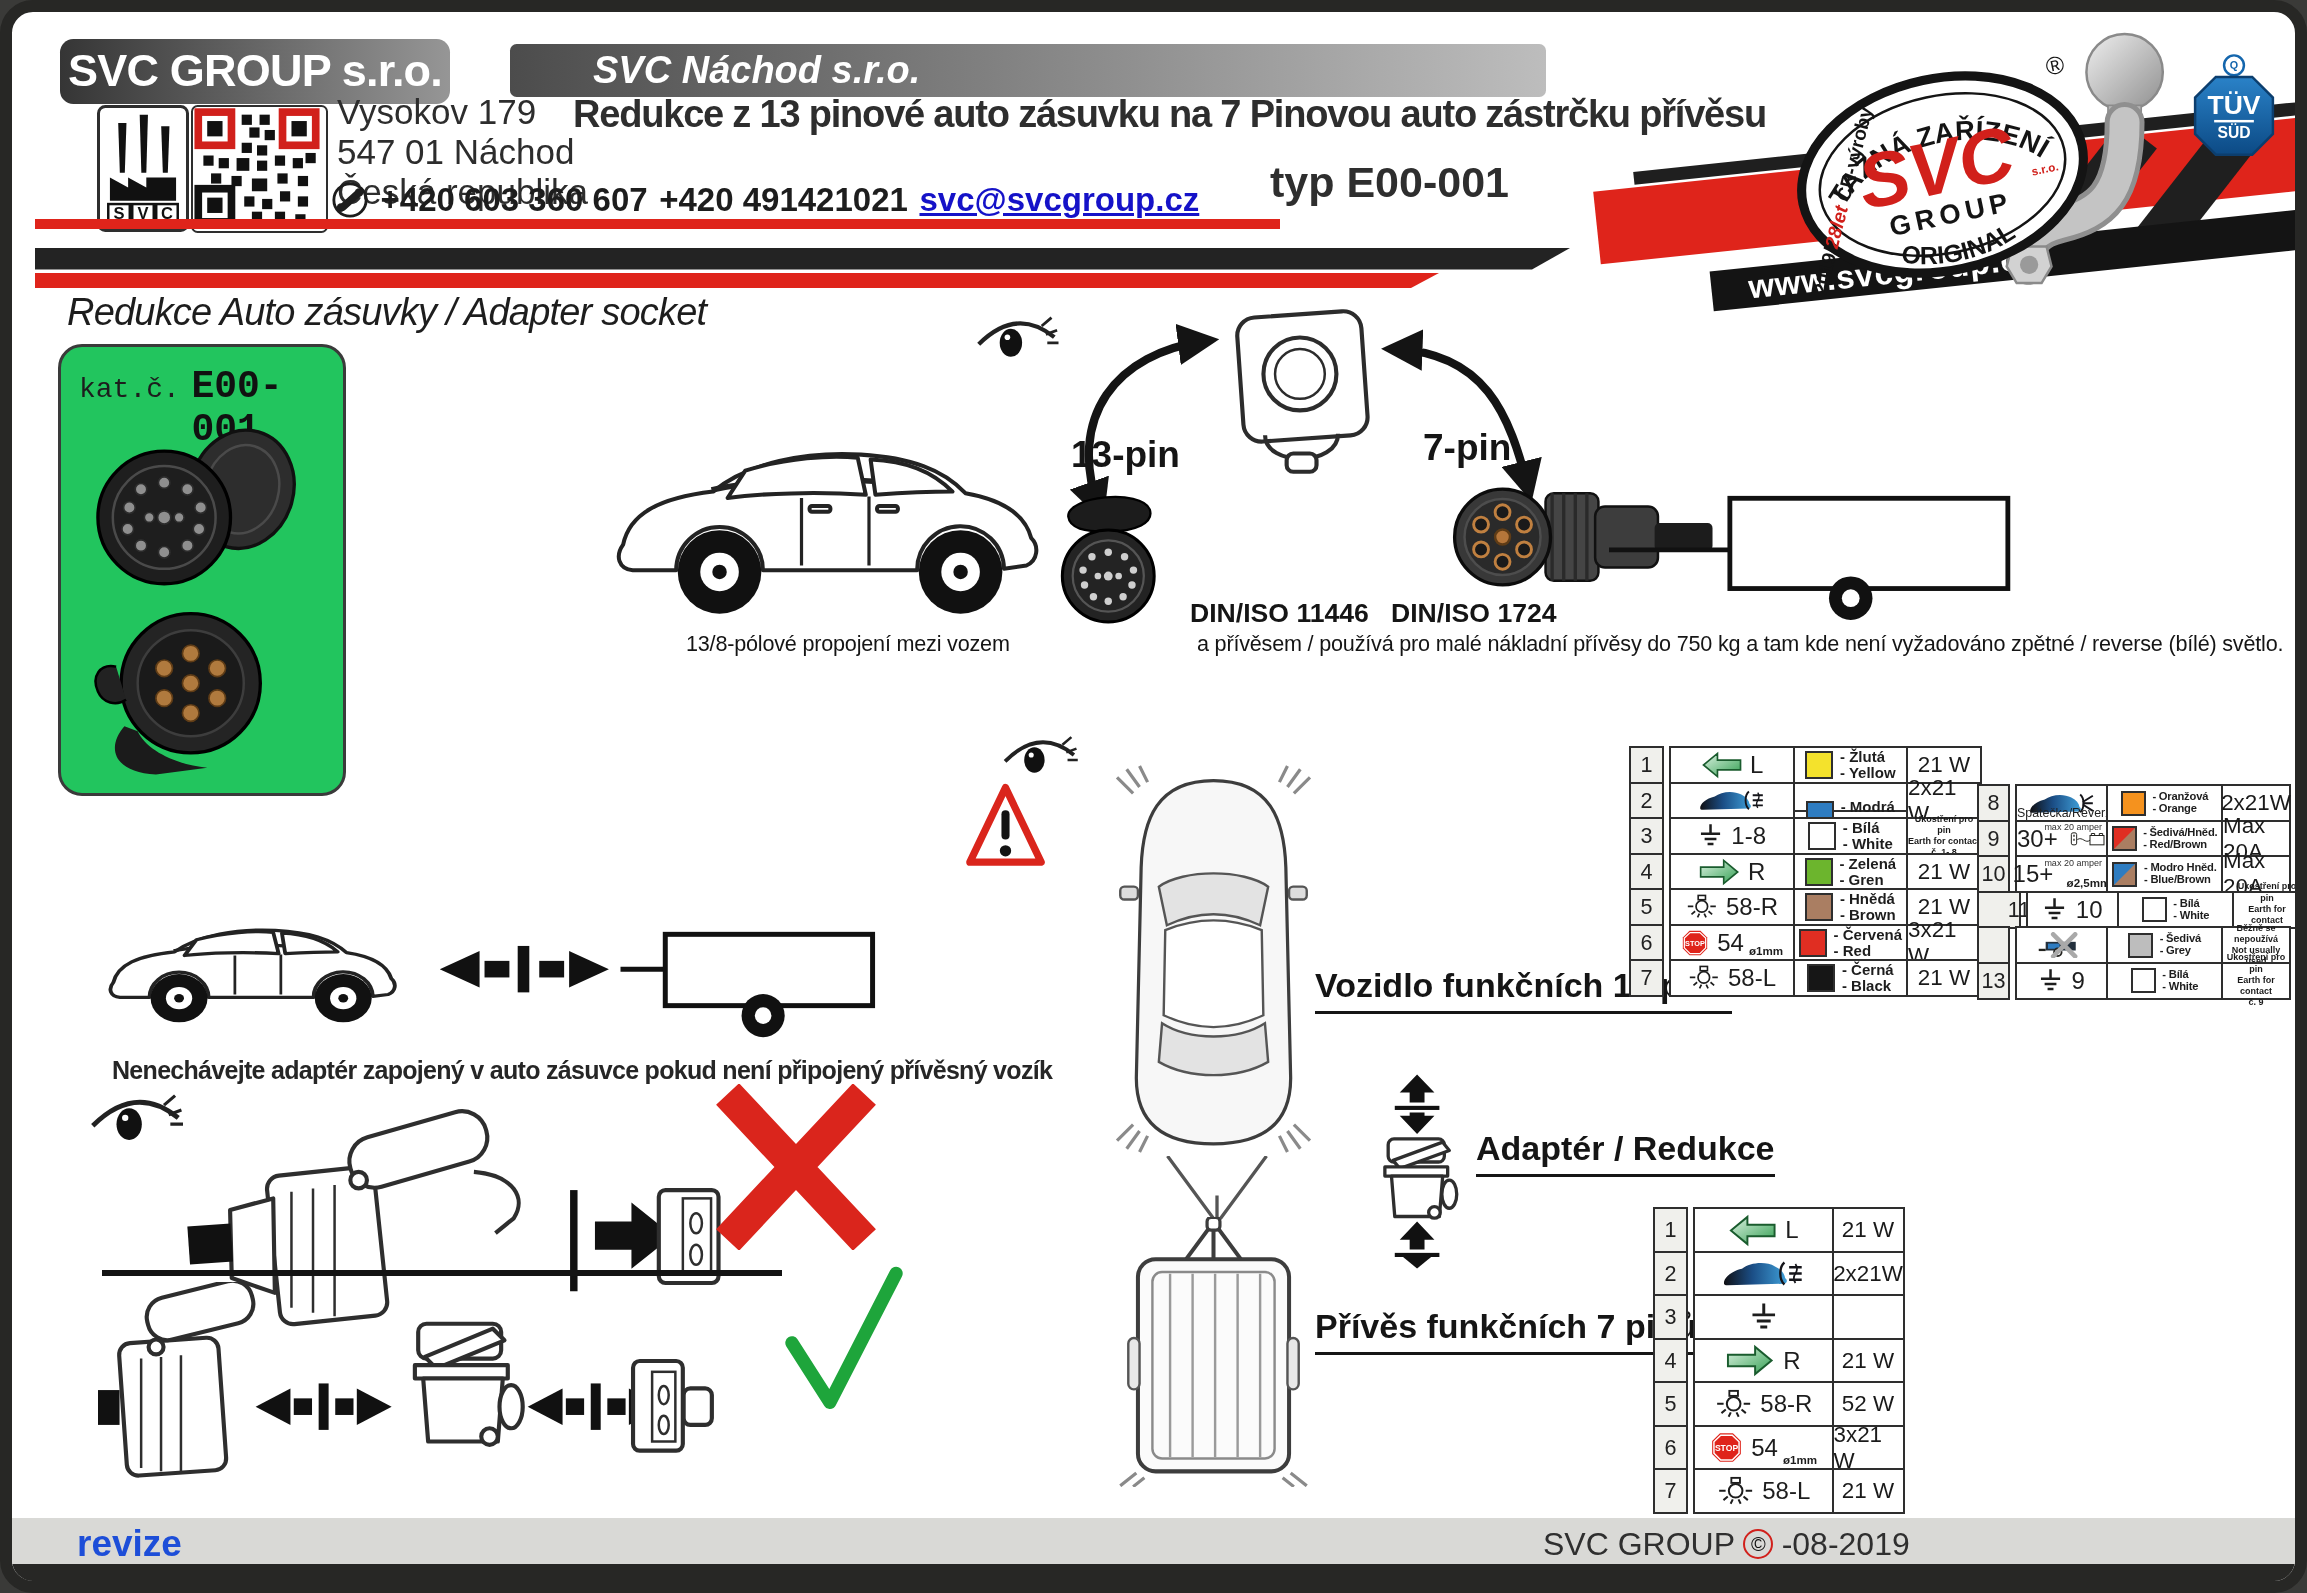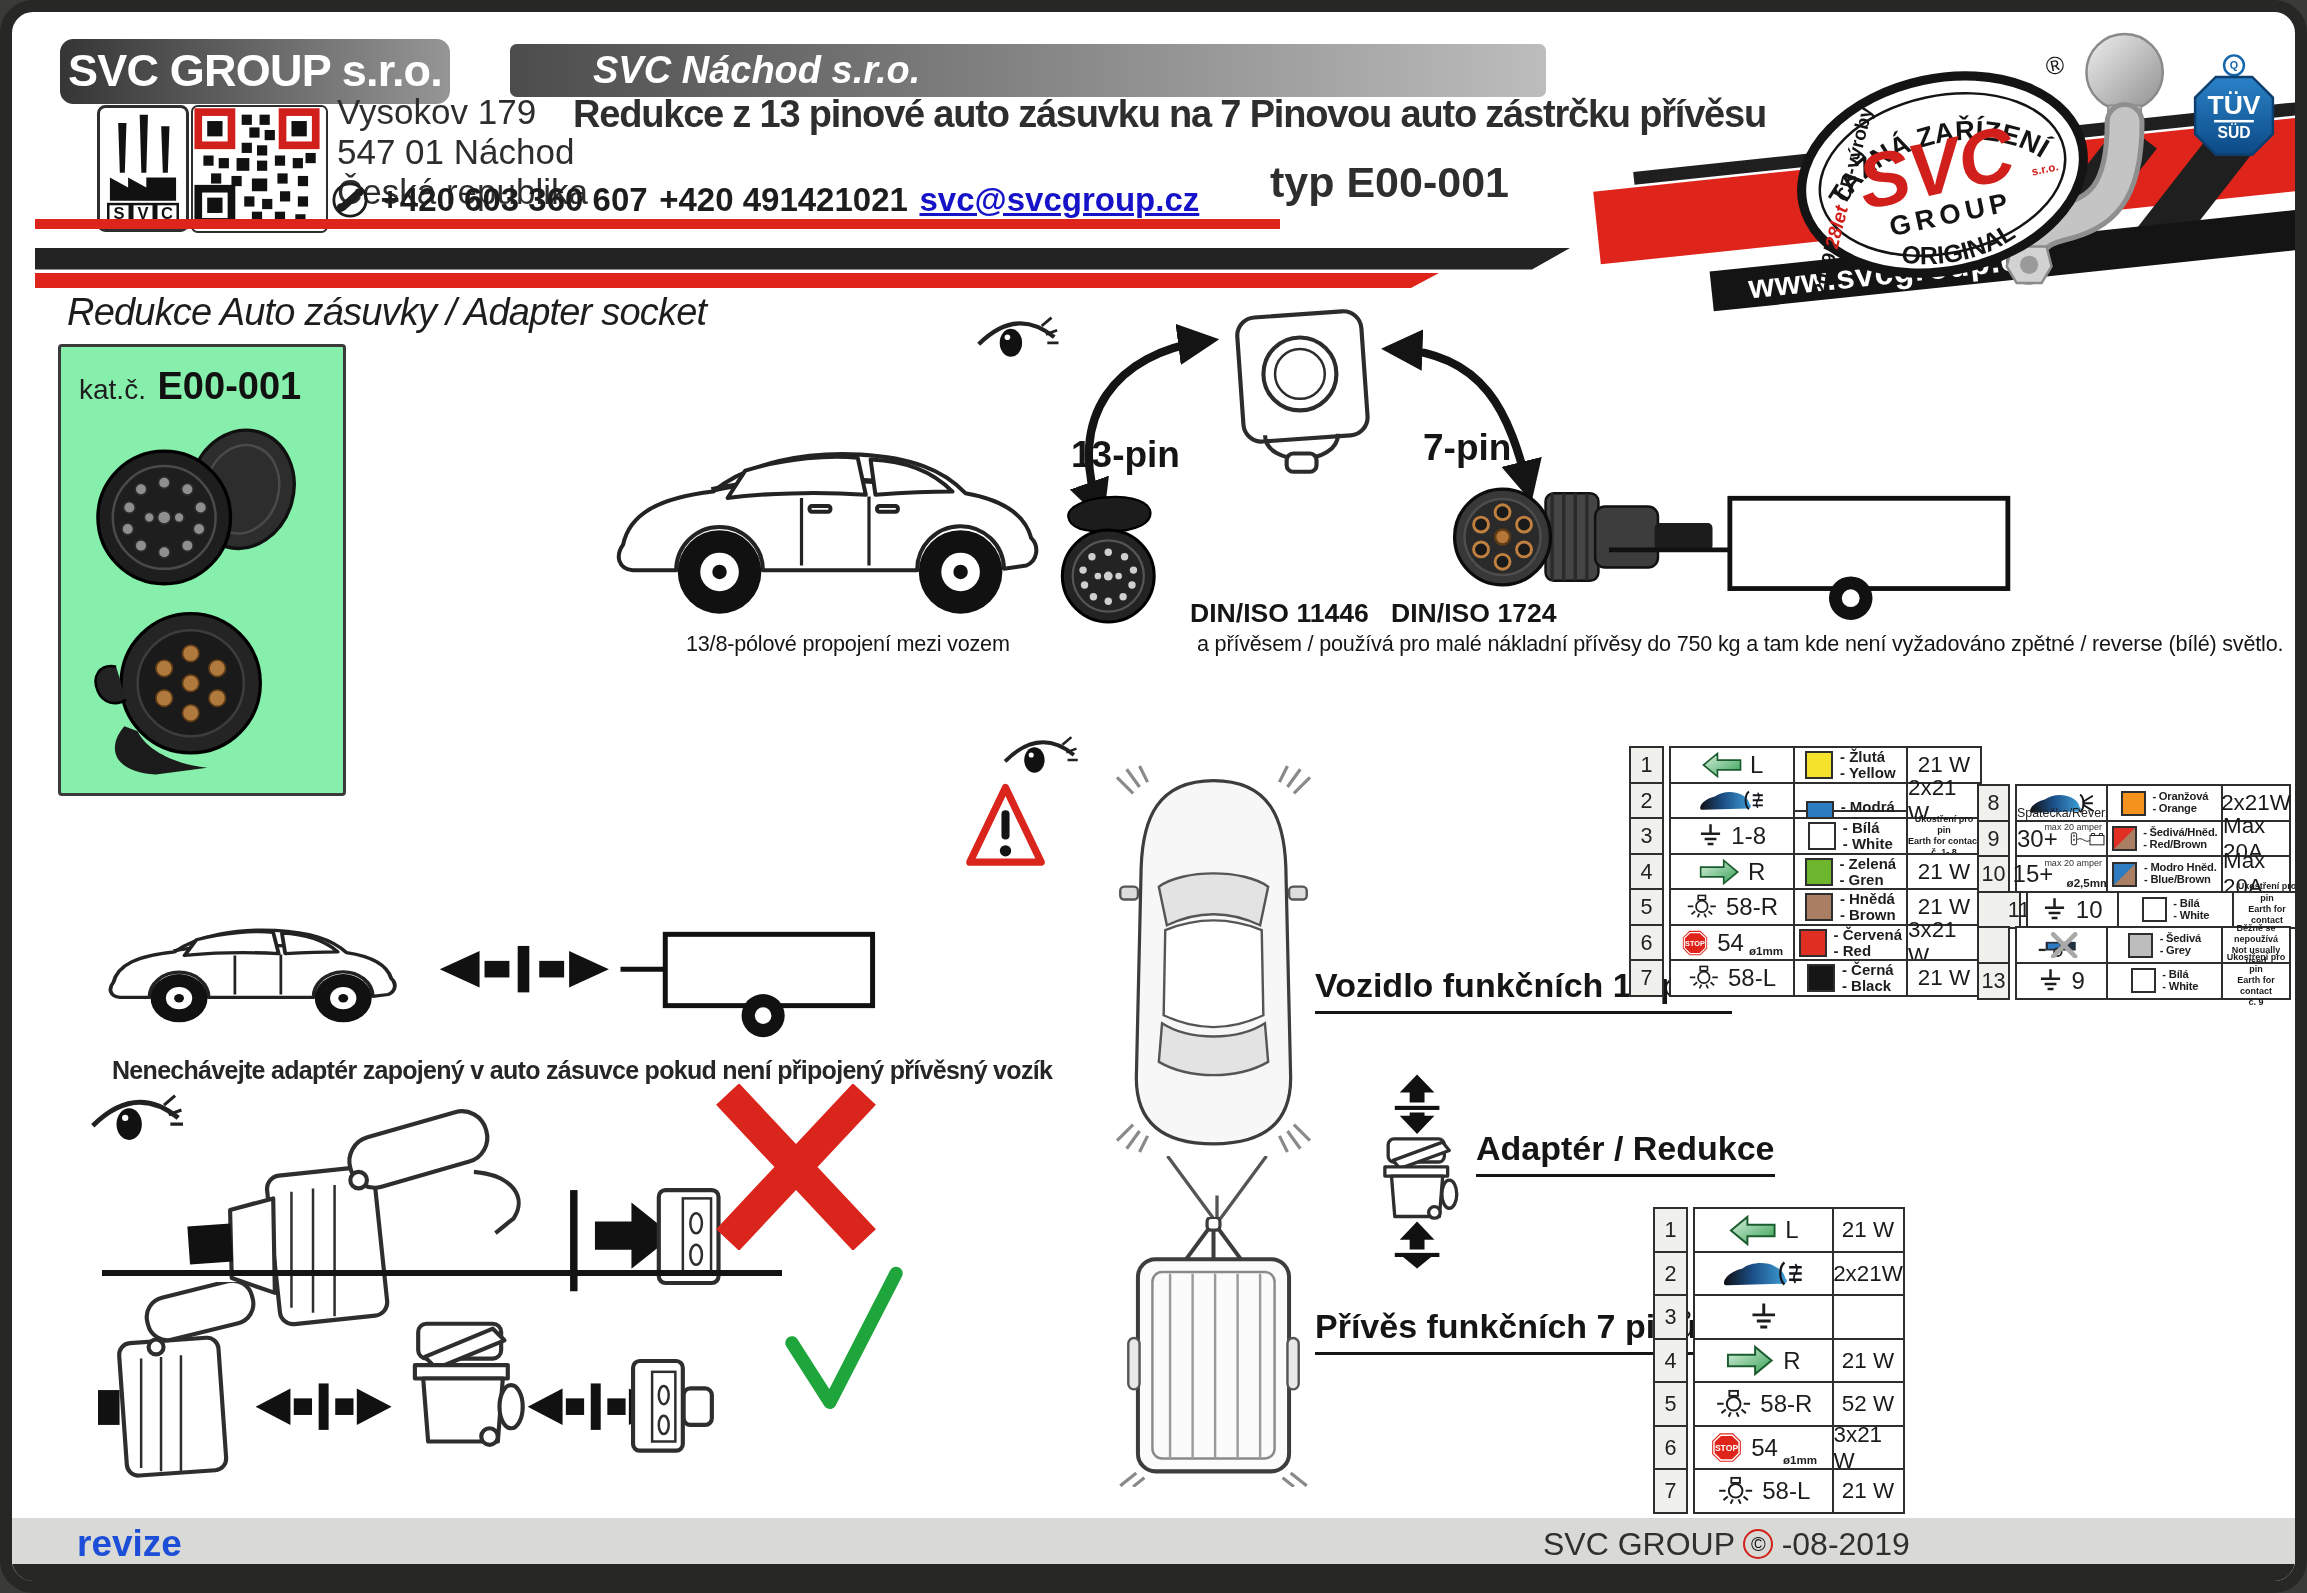--- a/index.html
+++ b/index.html
@@ -19,21 +19,21 @@
   .rule-red{left:23px;top:207px;width:1245px;height:10px;background:#df241b;}
   .stripe-black{left:23px;top:236px;width:1535px;height:21.6px;background:#232323;clip-path:polygon(0 0,100% 0,calc(100% - 38px) 100%,0 100%);}
   .stripe-red2{left:23px;top:261px;width:1404px;height:15px;background:#df241b;clip-path:polygon(0 0,100% 0,calc(100% - 28px) 100%,0 100%);}
   .r-black-thin{left:1620px;top:124px;width:687px;height:13.3px;background:#1f1f1f;transform:rotate(-6deg);}
   .r-red-band{left:1583px;top:141px;width:737px;height:73px;background:#df241b;transform:rotate(-6deg);}
   .r-slash{width:45px;height:158px;background:#1f1f1f;transform:rotate(38deg);}
   .www-band{left:1698px;top:227px;width:621px;height:40px;background:#141414;transform:rotate(-6deg);display:flex;align-items:center;padding-left:37px;box-sizing:border-box;}
   .www-text{color:#fff;font-size:33px;font-weight:bold;letter-spacing:0.8px;}
   
   .sec-head{left:55px;top:279px;font-size:38px;font-style:italic;color:#1d1d1d;letter-spacing:-0.8px;}
-  .katbox{left:46px;top:332px;width:282px;height:446px;border:3.3px solid #3a3a3a;border-radius:4px;background:#86efac;}
+  .katbox{left:46px;top:332px;width:282px;height:446px;border:3.3px solid #3a3a3a;border-radius:24px;background:#22c55e;font-family:Liberation Mono, monospace;}
   .katrow{position:absolute;left:18px;top:18px;display:flex;align-items:baseline;gap:11.6px;}
   .katlabel{font-size:28px;color:#1d1d1d;}
   .katno{font-size:38px;font-weight:bold;color:#111;}
   .lbl-pin{font-size:37px;font-weight:bold;color:#151515;}
   .lbl-din{font-size:26.6px;font-weight:bold;color:#151515;}
   .cap{font-size:21.6px;color:#151515;white-space:nowrap;letter-spacing:-0.2px;}
   .ulabel{font-size:34px;font-weight:bold;color:#151515;border-bottom:3.3px solid #151515;padding-bottom:5.8px;white-space:nowrap;}
   .warn-note{left:100px;top:1044px;font-size:25px;font-weight:bold;color:#262626;white-space:nowrap;letter-spacing:-0.7px;}
   .divider{left:90px;top:1258px;width:680px;height:5.8px;background:#141414;}
   

